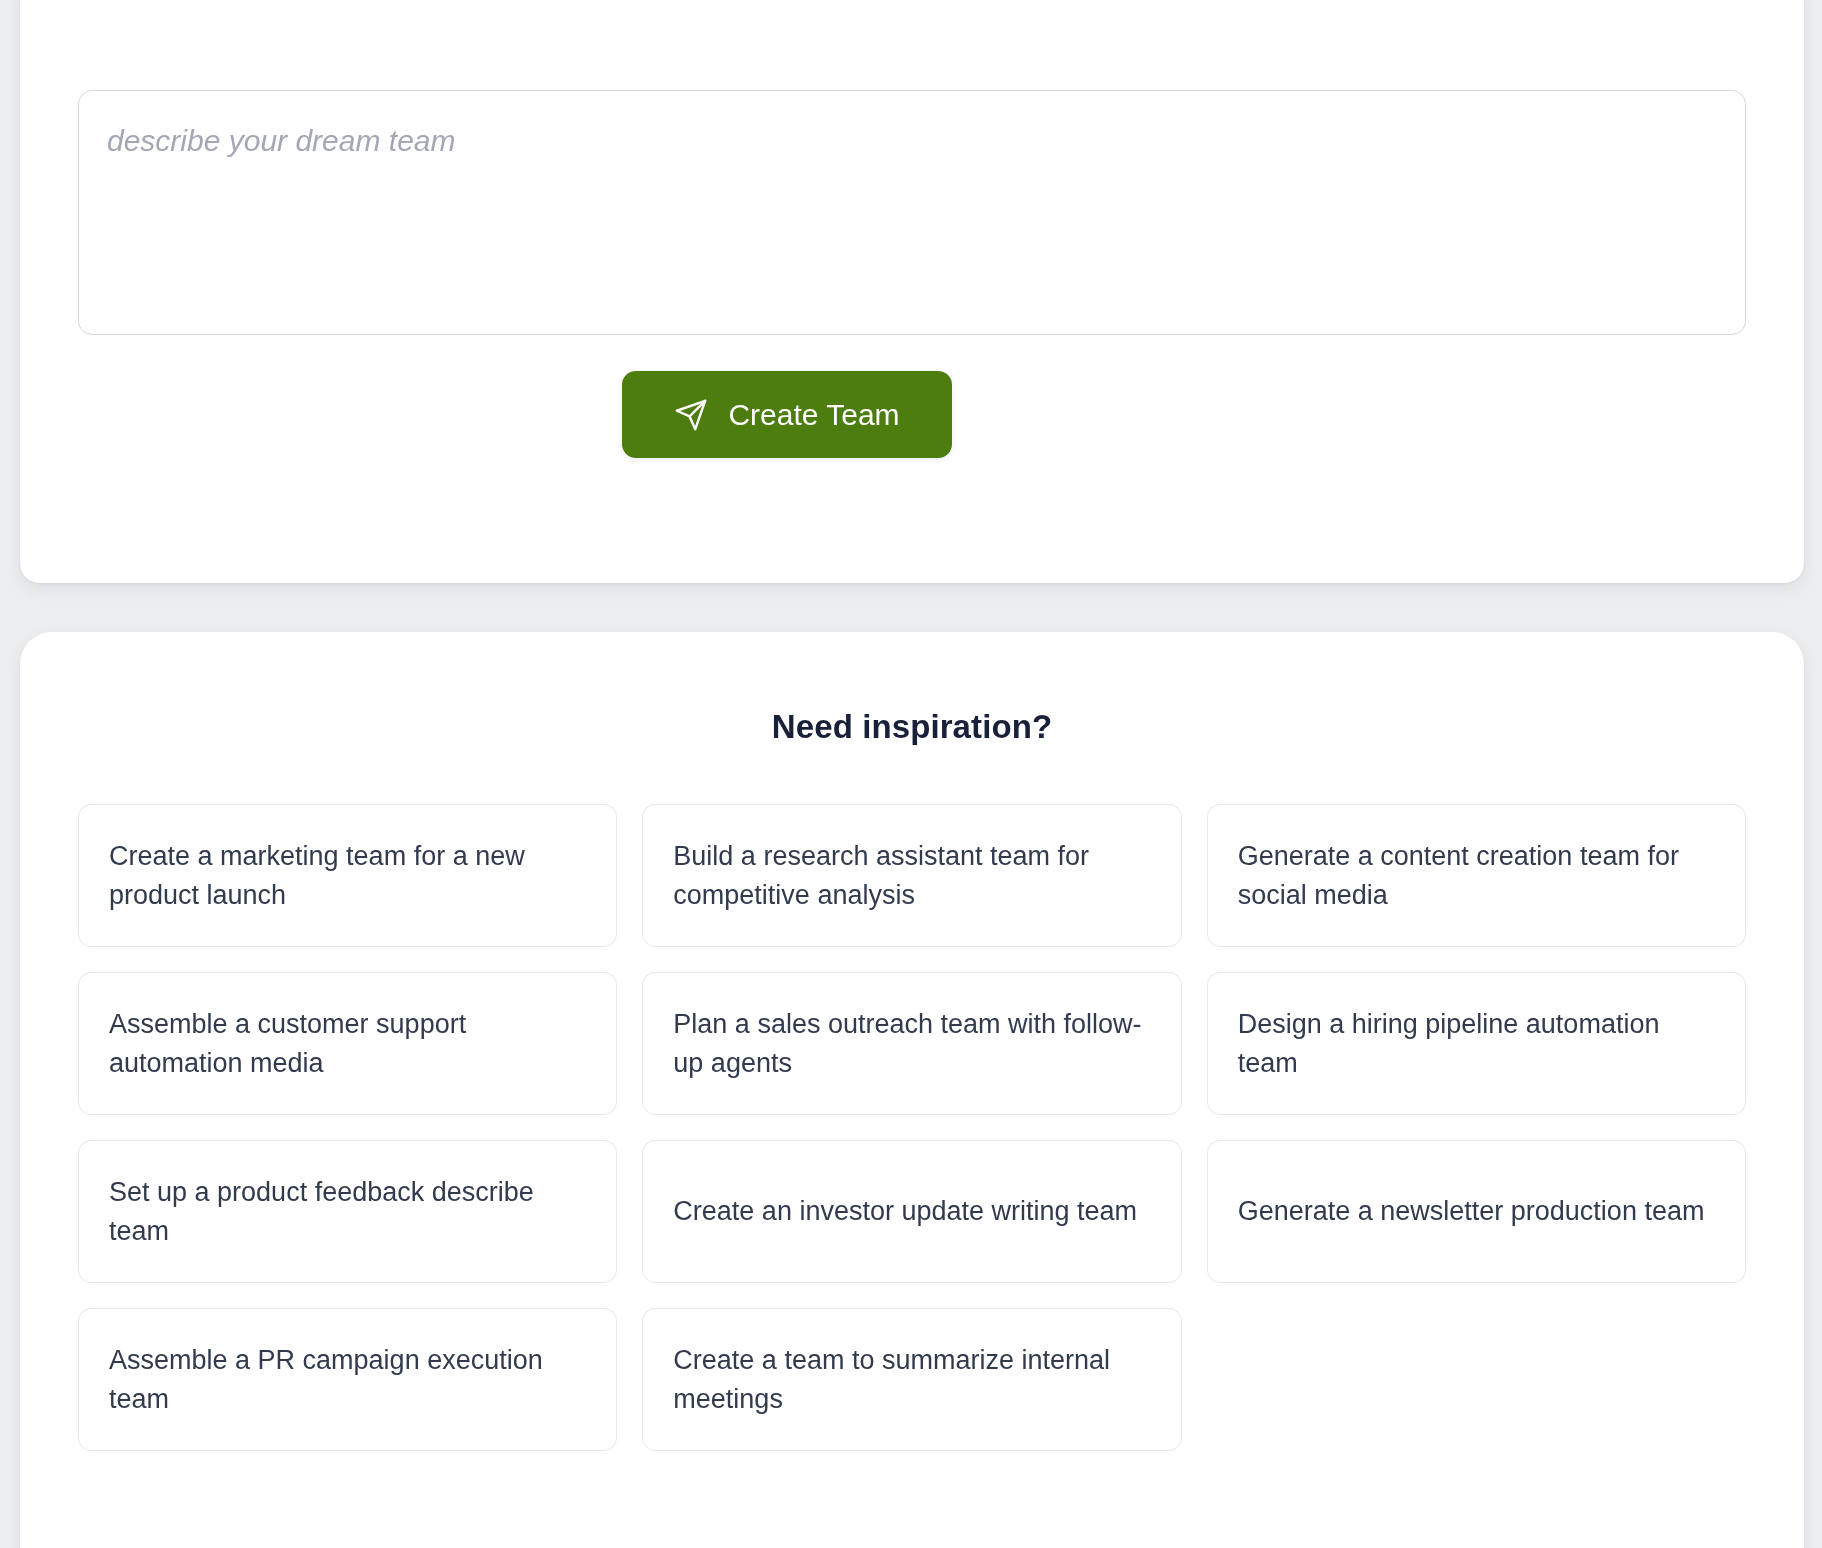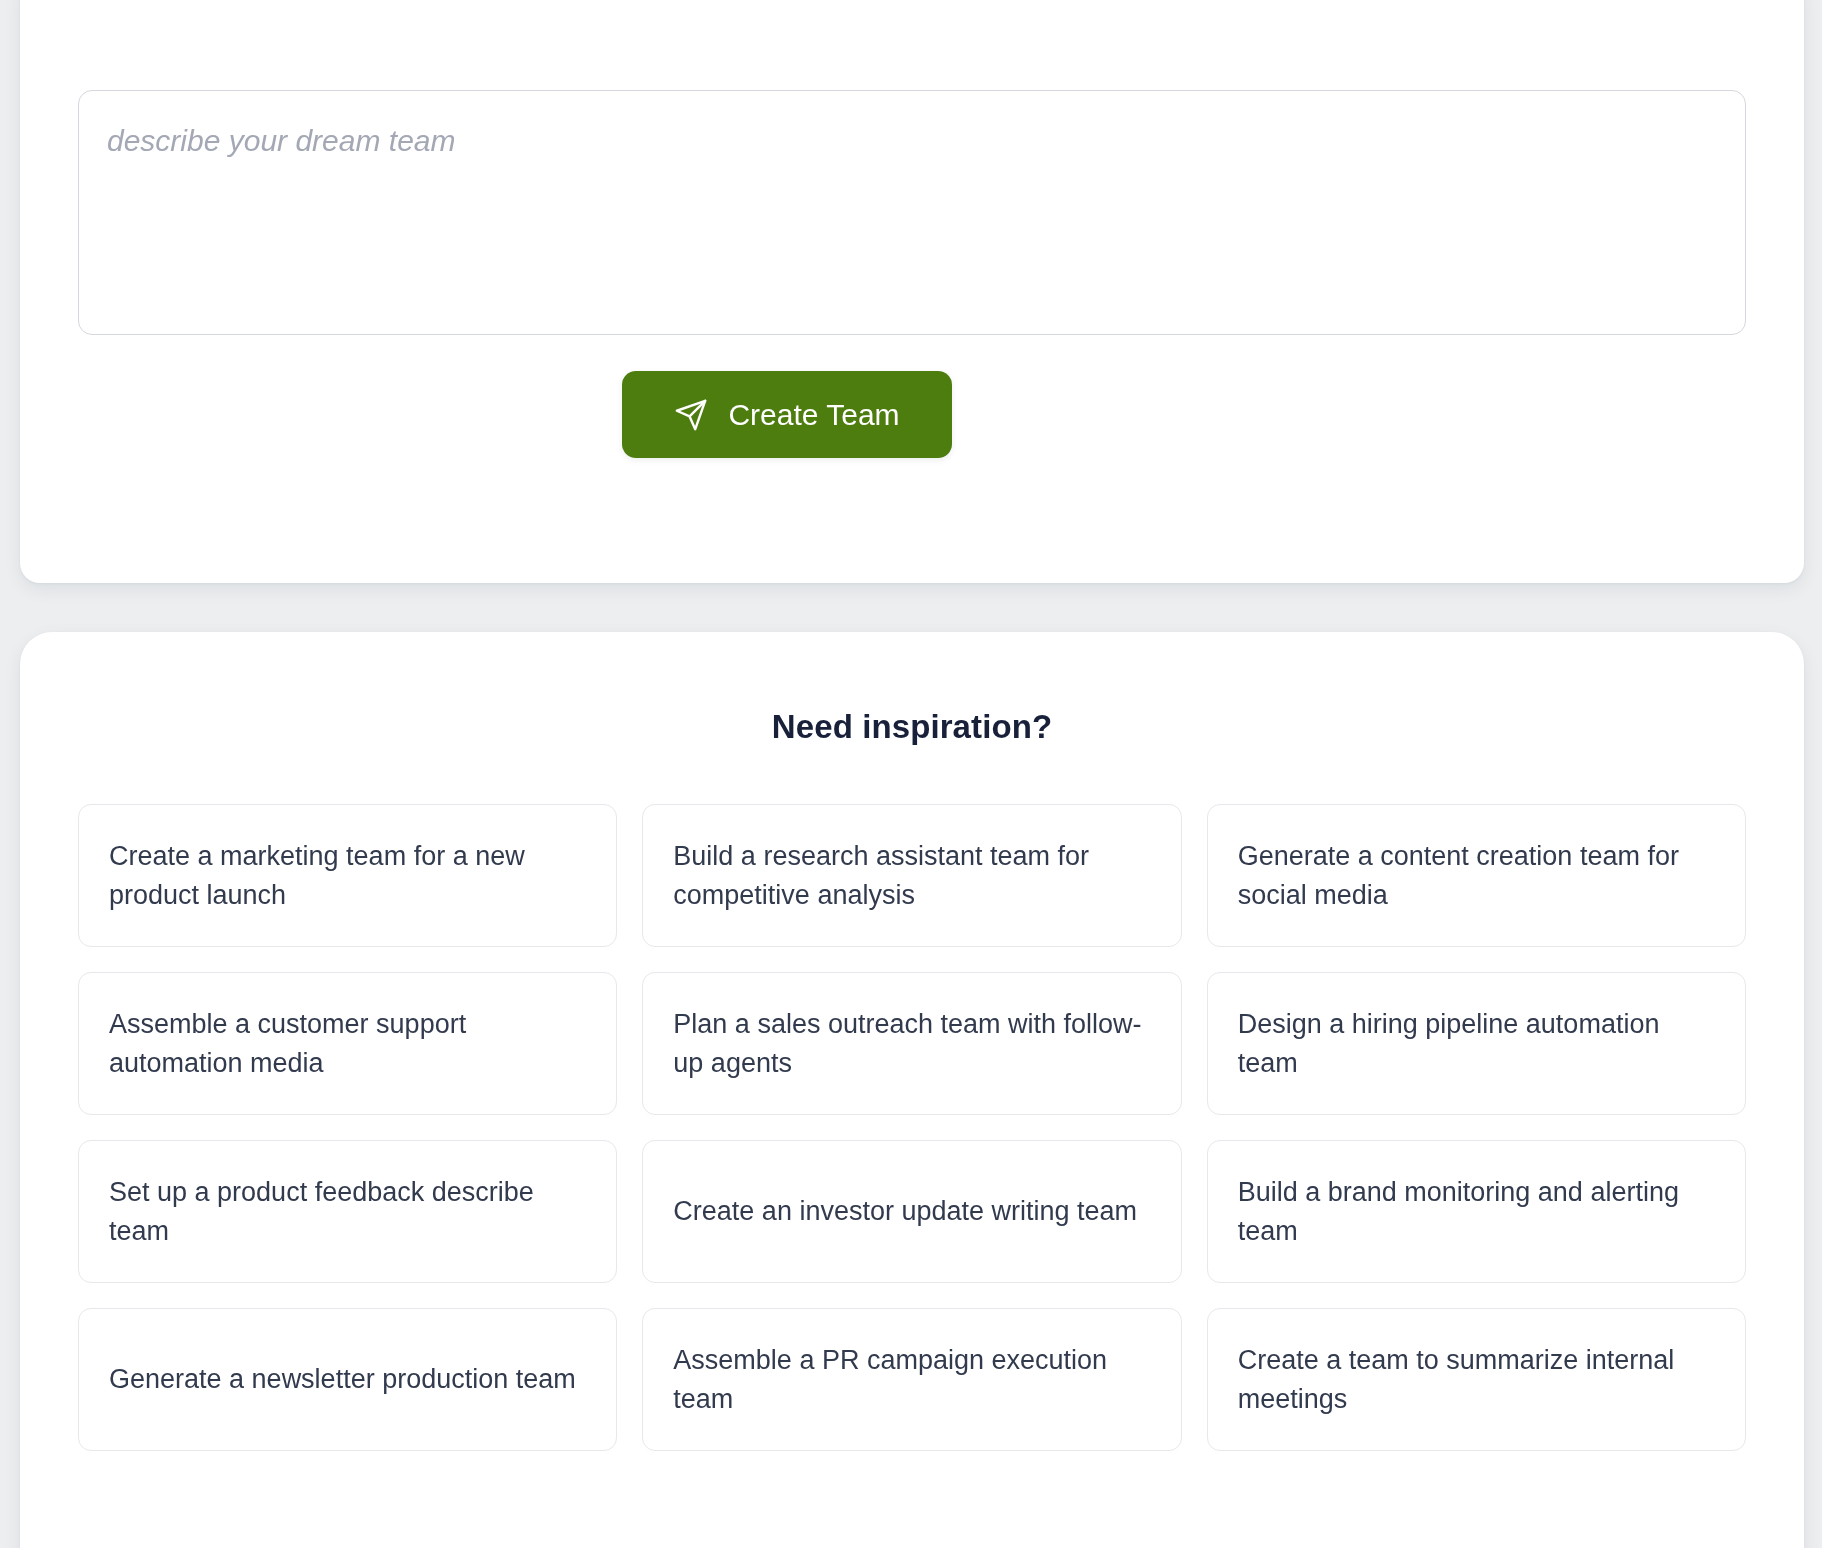--- a/index.html
+++ b/index.html
@@ -182,23 +182,20 @@
       <div class="suggestion-card">
         <span>Design a hiring pipeline automation team</span>
       </div>
 
       <div class="suggestion-card">
         <span>Set up a product feedback describe team</span>
       </div>
       <div class="suggestion-card">
         <span>Create an investor update writing team</span>
       </div>
-      <div class="suggestion-card">
-        <span>Build a brand monitoring and alerting team</span>
-      </div>
 
       <div class="suggestion-card">
         <span>Generate a newsletter production team</span>
       </div>
       <div class="suggestion-card">
         <span>Assemble a PR campaign execution team</span>
       </div>
       <div class="suggestion-card">
         <span>Create a team to summarize internal meetings</span>
       </div>

